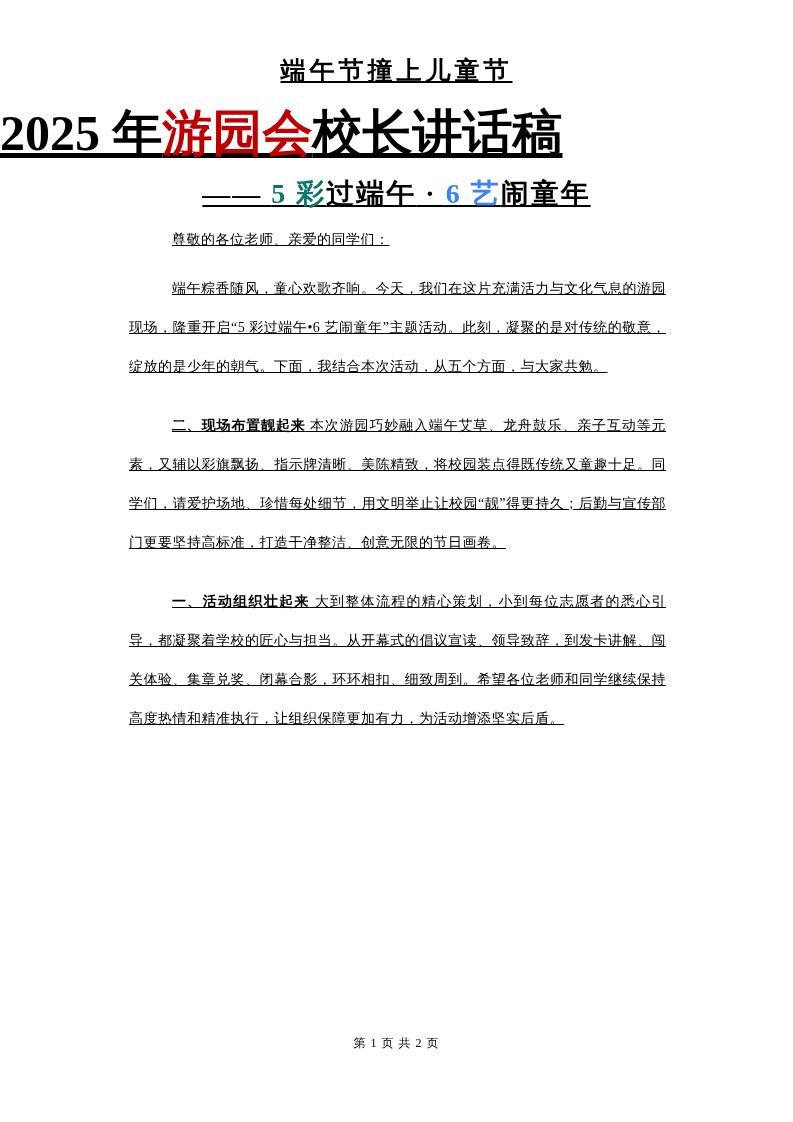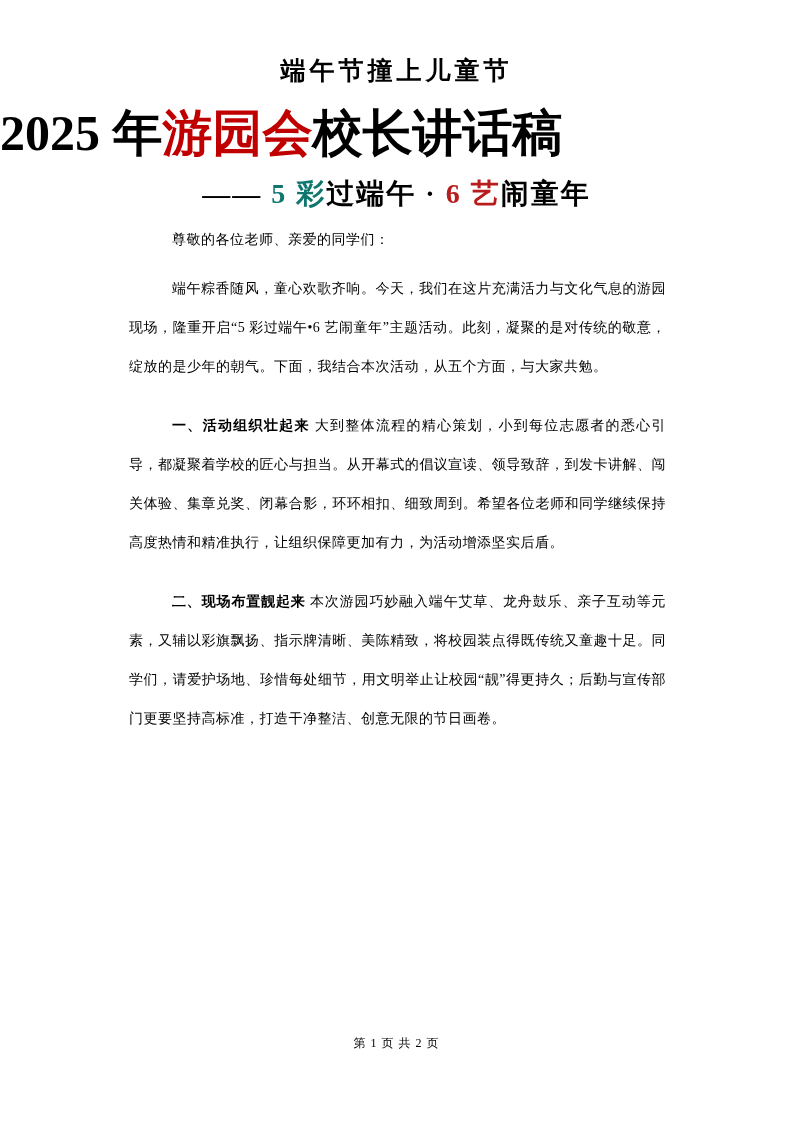--- a/index.html
+++ b/index.html
@@ -8,20 +8,21 @@
     background: #ffffff;
   }
   .page {
     position: relative;
     width: 793px;
     height: 1122px;
     background: #ffffff;
     overflow: hidden;
     font-family: "Liberation Serif", "DejaVu Serif", serif;
     color: #000000;
+    text-decoration: underline;
   }
   .eyebrow {
     margin-top: 58px;
     text-align: center;
     font-size: 25px;
     line-height: 26px;
     font-weight: bold;
     letter-spacing: 4px;
   }
   .main-title {
@@ -73,29 +74,29 @@
 </style>
 </head>
 <body>
 
 <div class="page" style="background: rgb(255, 255, 255); color: rgb(0, 0, 0);">
 
   <div class="eyebrow">端午节撞上儿童节</div>
 
   <h1 class="main-title"><span>2025 年</span><span class="accent" style="color: rgb(192, 0, 0);">游园会</span><span>校长讲话稿</span></h1>
 
-  <div class="subtitle"><span>—— </span><span class="accent" style="color: #0f766e;">5 彩</span><span>过端午</span><span> · </span><span class="accent" style="color: #b91c1c; margin-top: 28px;">6 艺</span><span>闹童年</span></div>
+  <div class="subtitle"><span>—— </span><span class="accent" style="color: #0f766e;">5 彩</span><span>过端午</span><span> · </span><span class="accent" style="color: #3b82f6; margin-top: 28px;">6 艺</span><span>闹童年</span></div>
 
   <div class="content">
 
     <p><span>尊敬的各位老师、亲爱的同学们：</span></p>
 
     <p><span>端午粽香随风，童心欢歌齐响。今天，我们在这片充满活力与文化气息的游园现场，隆重开启“5 彩过端午•6 艺闹童年”主题活动。此刻，凝聚的是对传统的敬意，绽放的是少年的朝气。下面，我结合本次活动，从五个方面，与大家共勉。</span></p>
 
+    <p class="sect"><span class="lead">二、现场布置靓起来</span><span> 本次游园巧妙融入端午艾草、龙舟鼓乐、亲子互动等元素，又辅以彩旗飘扬、指示牌清晰、美陈精致，将校园装点得既传统又童趣十足。同学们，请爱护场地、珍惜每处细节，用文明举止让校园“靓”得更持久；后勤与宣传部门更要坚持高标准，打造干净整洁、创意无限的节日画卷。</span></p>
+
     <p class="sect"><span class="lead">一、活动组织壮起来</span><span> 大到整体流程的精心策划，小到每位志愿者的悉心引导，都凝聚着学校的匠心与担当。从开幕式的倡议宣读、领导致辞，到发卡讲解、闯关体验、集章兑奖、闭幕合影，环环相扣、细致周到。希望各位老师和同学继续保持高度热情和精准执行，让组织保障更加有力，为活动增添坚实后盾。</span></p>
-
-    <p class="sect"><span class="lead">二、现场布置靓起来</span><span> 本次游园巧妙融入端午艾草、龙舟鼓乐、亲子互动等元素，又辅以彩旗飘扬、指示牌清晰、美陈精致，将校园装点得既传统又童趣十足。同学们，请爱护场地、珍惜每处细节，用文明举止让校园“靓”得更持久；后勤与宣传部门更要坚持高标准，打造干净整洁、创意无限的节日画卷。</span></p>
 
   </div>
 
   <div class="footer"><span>第 1 页 共 2 页</span></div>
 
 </div>
 
 </body></html>

